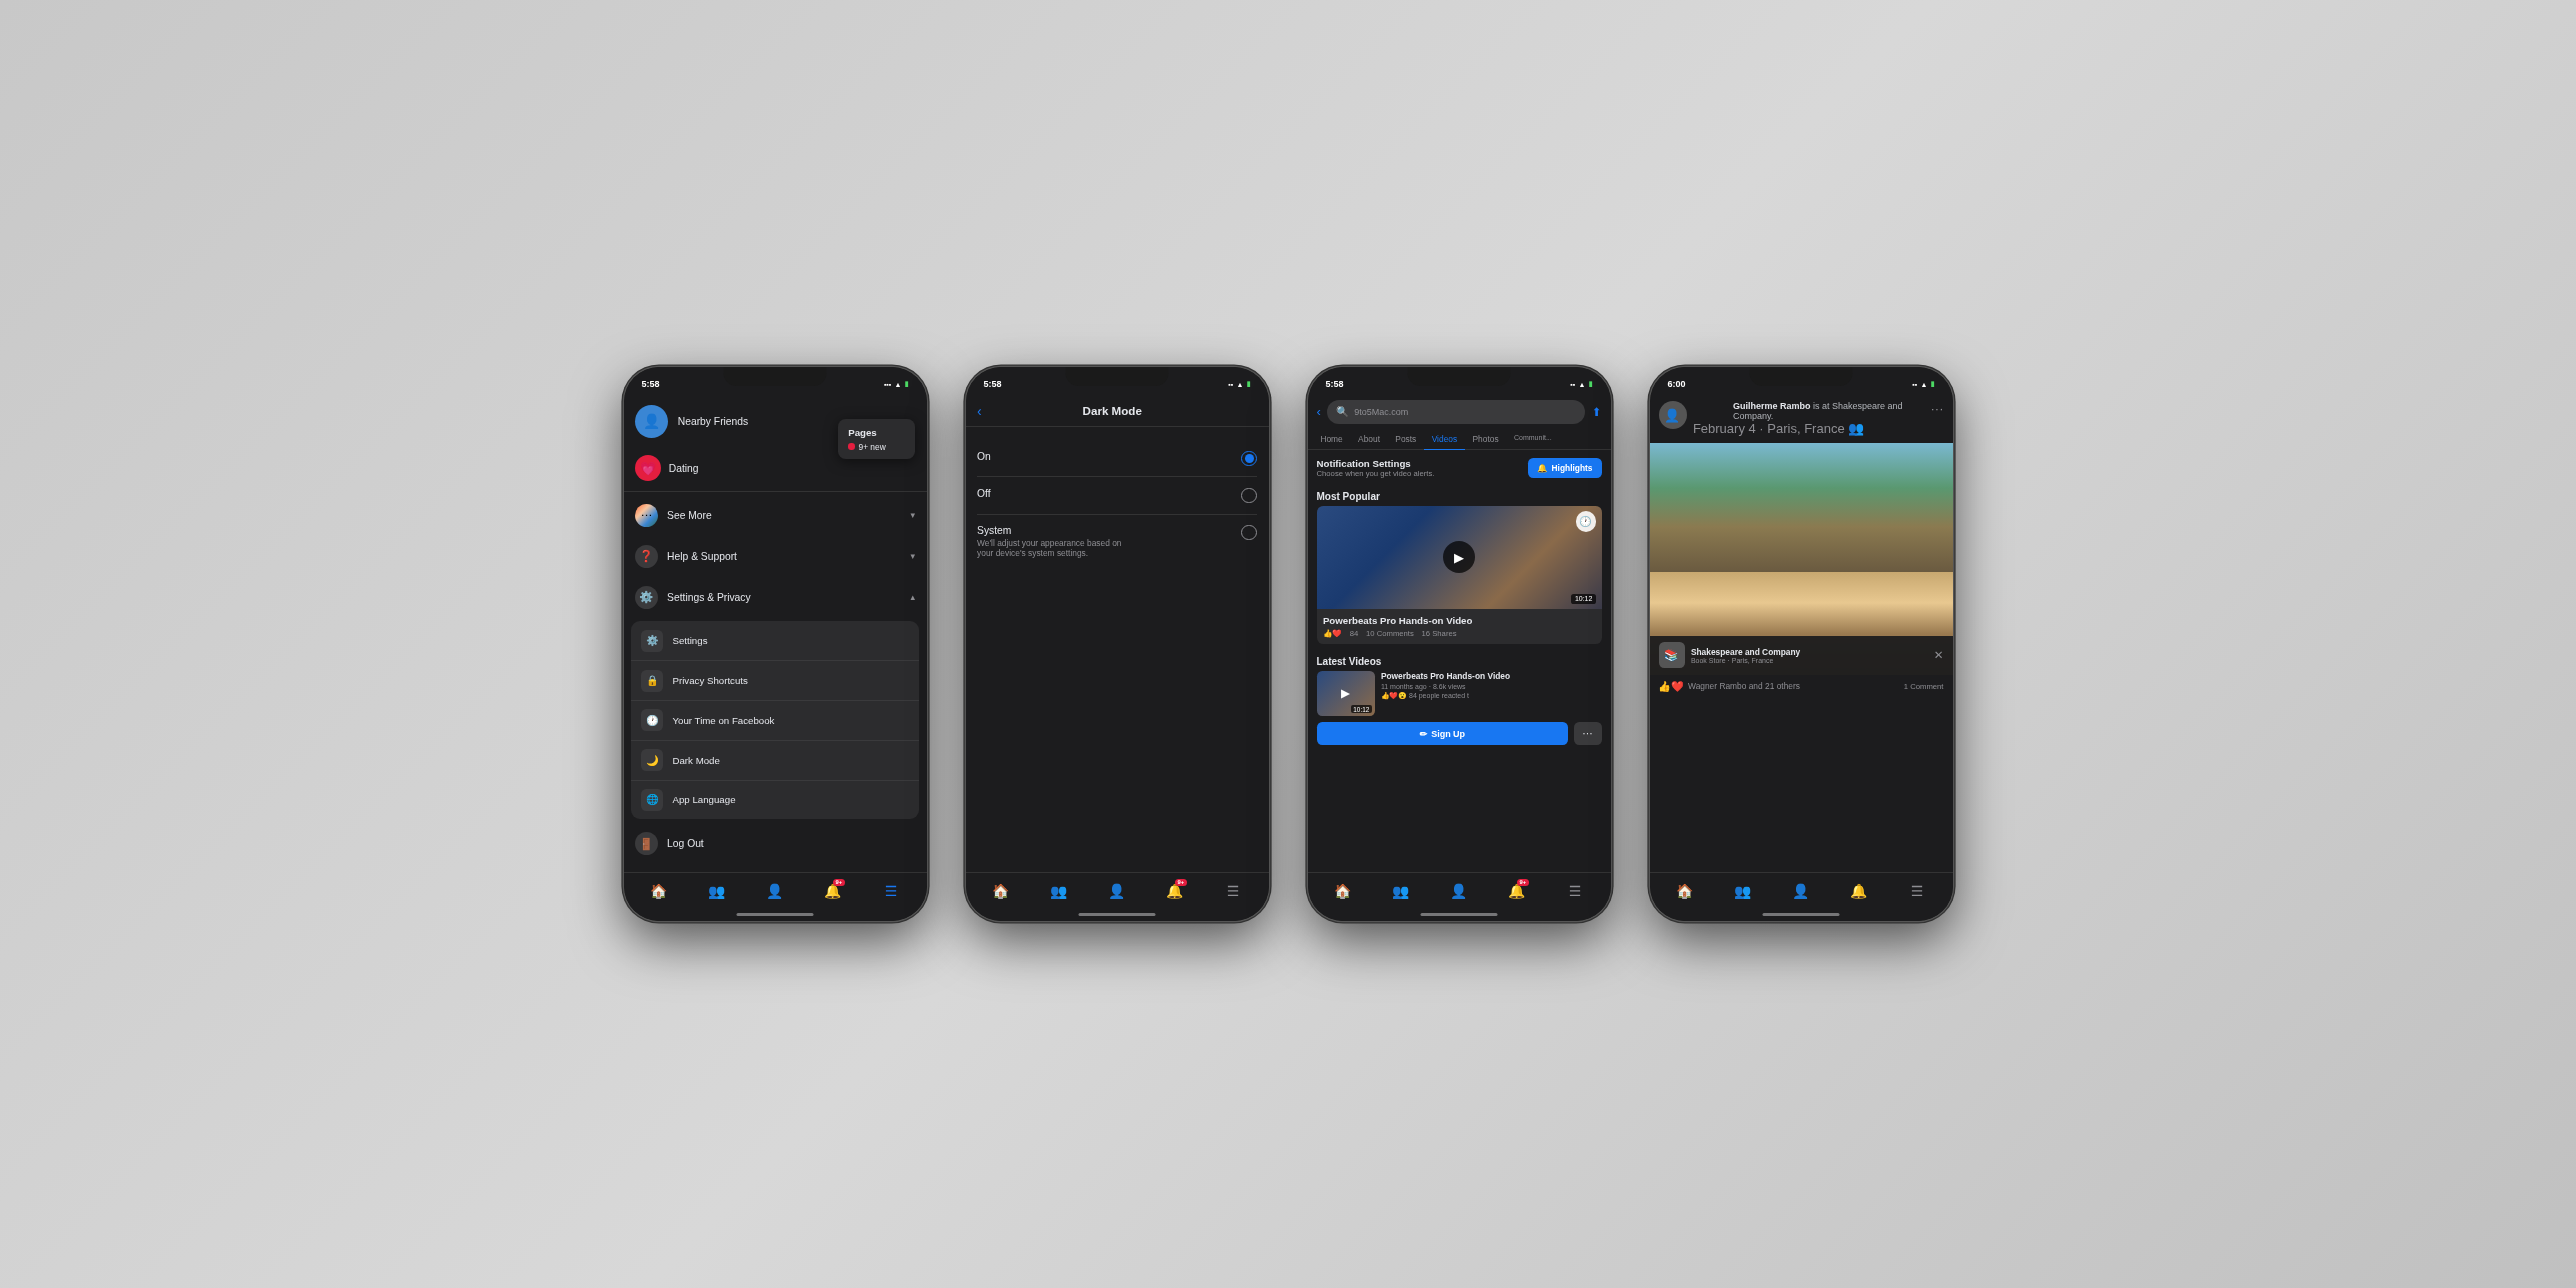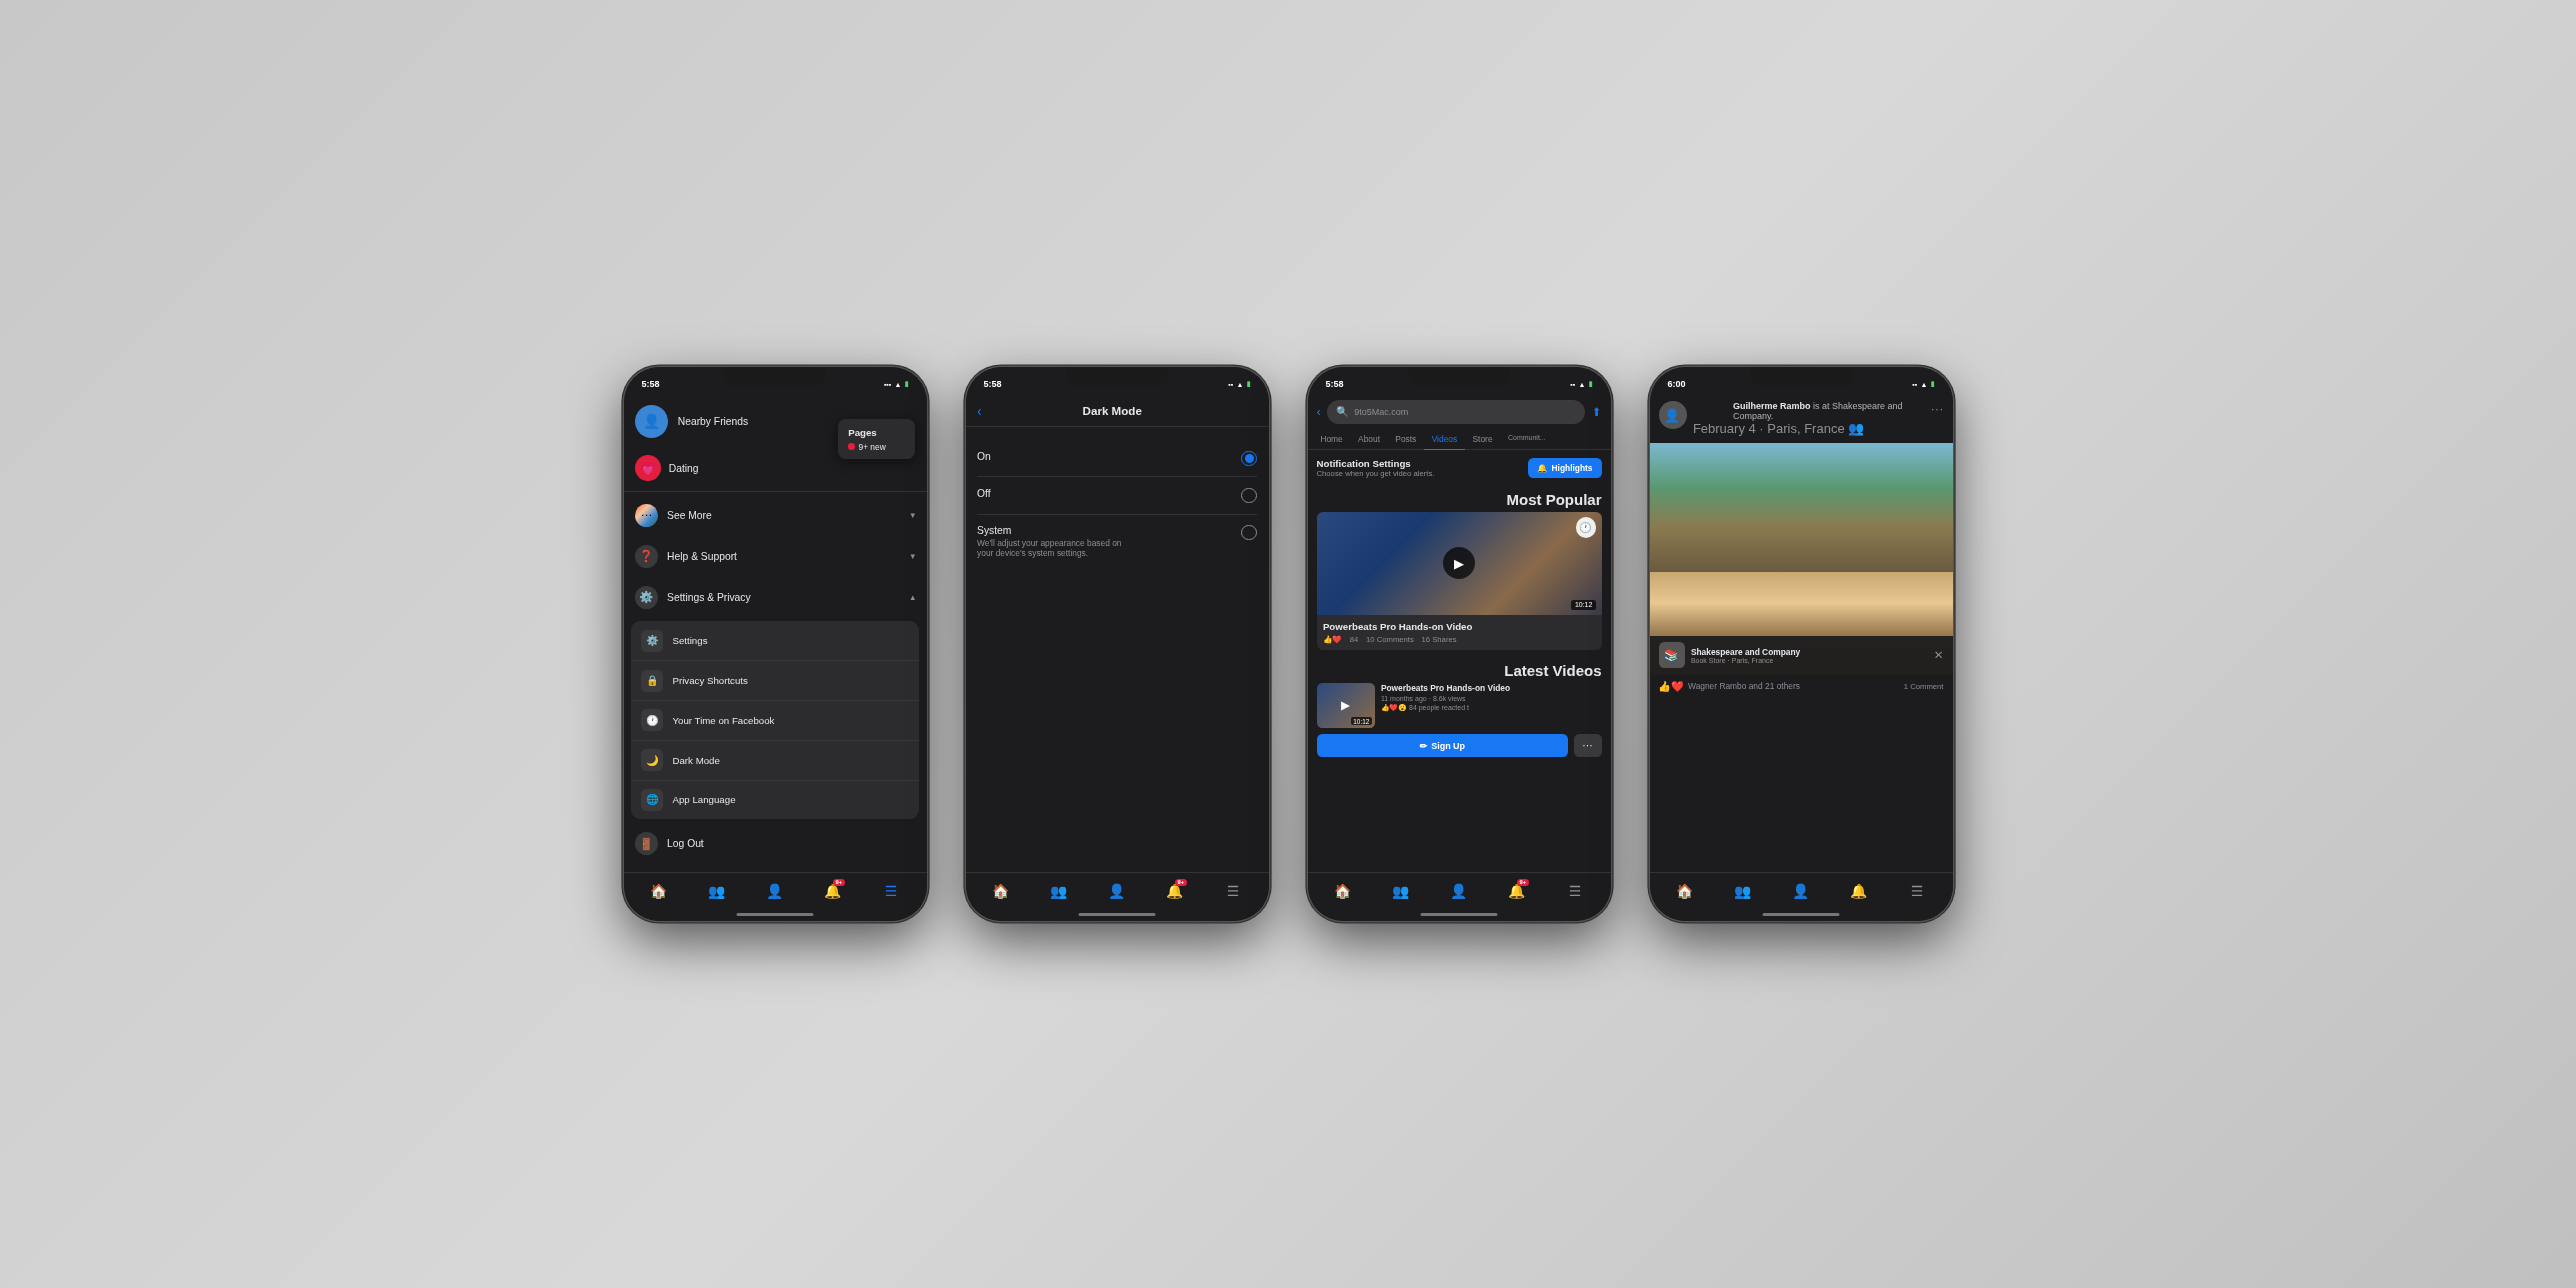--- a/index.html
+++ b/index.html
@@ -330,21 +330,21 @@
     .highlights-btn {
       background: #1877f2;
       color: white;
       border-radius: 5.2px;
       padding: 5.2px 9px;
       font-size: 8.4px;
       font-weight: 600;
       display: flex; align-items: center; gap: 3.9px;
     }
 
-    .section-title { color: #e4e6eb; font-size: 15px; font-weight: 700; padding: 5.2px 9px 3.9px; text-align: right; }
+    .section-title { color: #e4e6eb; font-size: 10px; font-weight: 700; padding: 5.2px 9px 3.9px; }
 
     .video-thumb {
       margin: 0 9px 6.4px;
       border-radius: 6.4px;
       overflow: hidden;
       position: relative;
       background: #2c2c2e;
     }
     .video-img {
       width: 100%;
@@ -674,21 +674,21 @@
         <span class="search-text">9to5Mac.com</span>
       </div>
       <span class="share-btn">⬆</span>
     </div>
 
     <div class="tabs-row">
       <div class="tab-item">Home</div>
       <div class="tab-item">About</div>
       <div class="tab-item">Posts</div>
       <div class="tab-item active">Videos</div>
-      <div class="tab-item">Store</div>
+      <div class="tab-item">Photos</div>
       <div class="tab-item" style="font-size:7px;">Communit...</div>
     </div>
 
     <div class="notif-settings">
       <div class="notif-left">
         <div class="notif-title">Notification Settings</div>
         <div class="notif-sub">Choose when you get video alerts.</div>
       </div>
       <div class="highlights-btn">
         <span>🔔</span>

